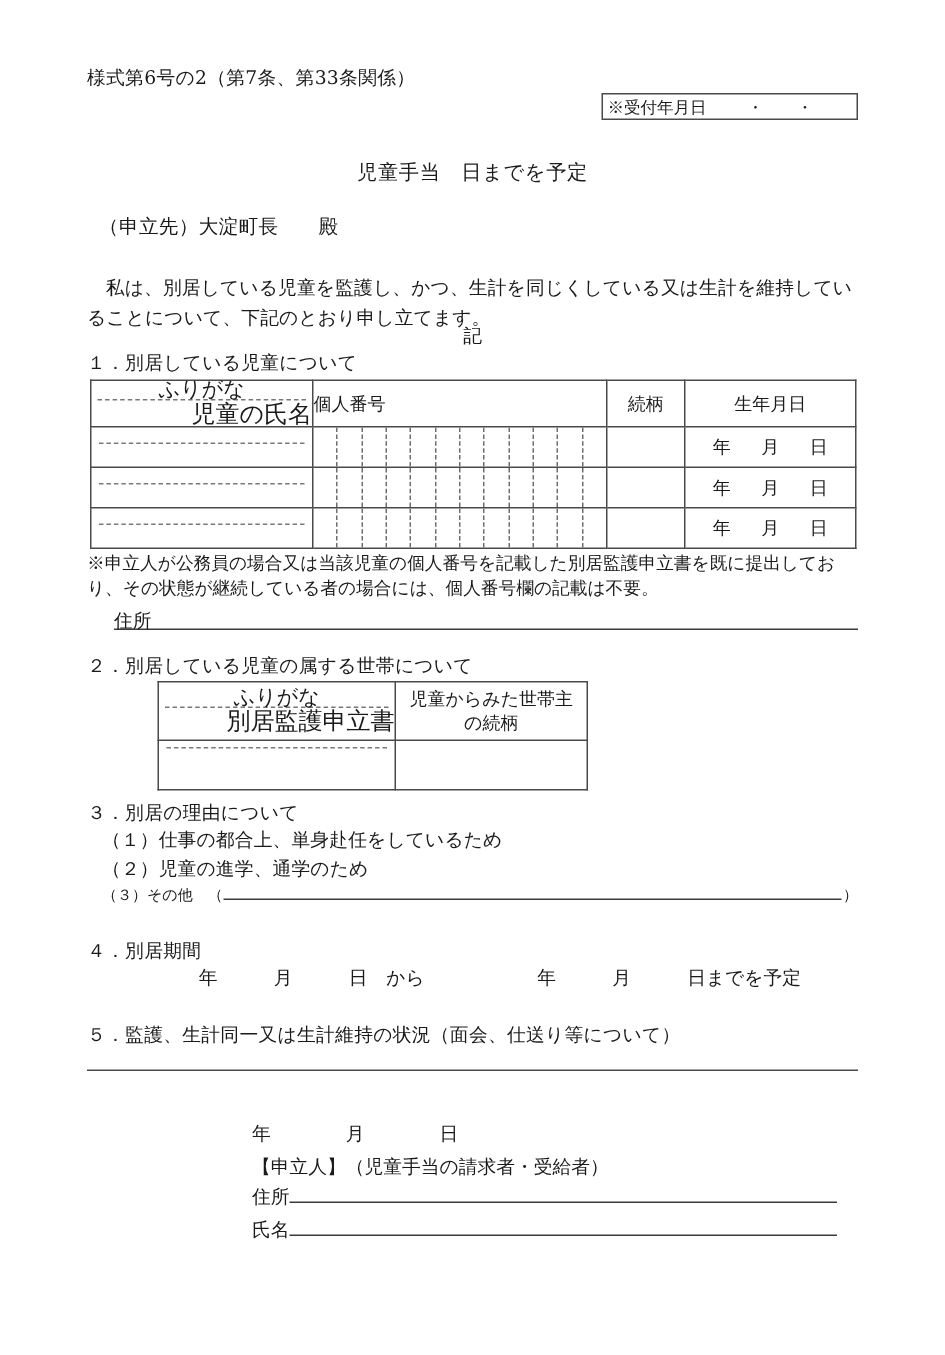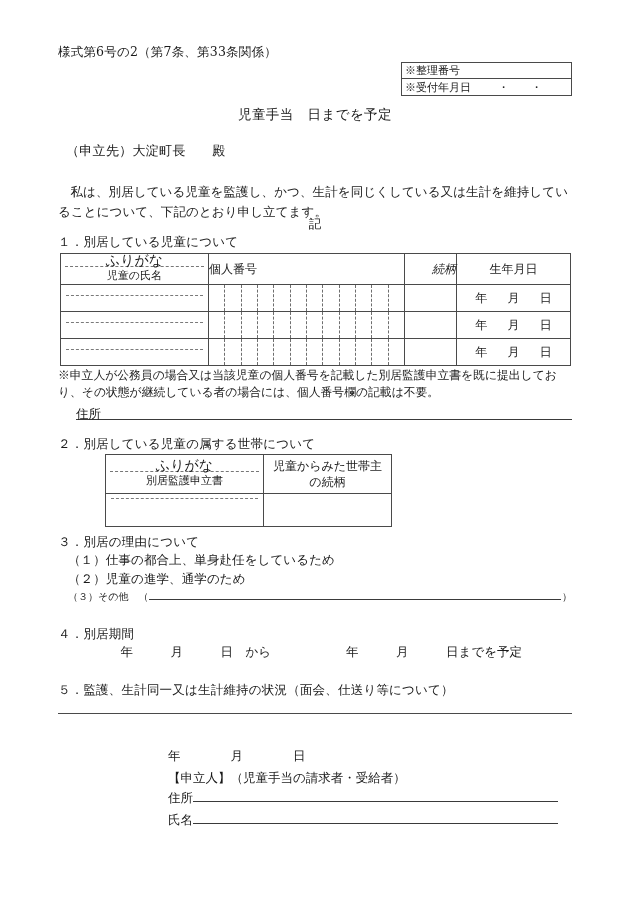--- a/index.html
+++ b/index.html
@@ -131,36 +131,36 @@
   }
   .tbl1 td, .tbl1 th {
     border: 1px solid #4a4a4a;
     padding: 0;
     font-weight: normal;
     font-size: 12px;
     vertical-align: middle;
   }
   .th-name { width: 148px; height: 31px; text-align: center; }
   .th-number { width: 196px; text-align: left; }
-  .th-rel { width: 52px; text-align: right; font-style: italic; }
+  .th-rel { width: 52px; text-align: center; }
   .th-dob { width: 114px; text-align: center; }
 
   .furi-head {
     display: block;
     font-size: 14px;
     line-height: 11px;
     text-align: center;
     border-bottom: 1px dashed #777;
     margin: 1px 4px 0 4px;
   }
   .name-head {
     display: block;
-    font-size: 11px;
+    font-size: 16px;
     line-height: 17px;
-    text-align: center;
+    text-align: right;
   }
 
   .cell-name {
     height: 26px;
     position: relative;
   }
   .cell-name .dashline {
     position: absolute;
     left: 5px;
     right: 5px;
@@ -275,21 +275,21 @@
   }
   .opt3-fill {
     flex: 1;
     border-bottom: 1px solid #3a3a3a;
     margin: 0 1px 3px 1px;
   }
 
   
   .period {
     position: absolute;
-    left: 0;
+    left: 12px;
     top: 644px;
     width: 514px;
     font-size: 12.5px;
     white-space: pre;
   }
 
   .hrule {
     position: absolute;
     left: 0;
     top: 713px;
@@ -331,23 +331,20 @@
 </style>
 </head>
 <body>
 
 <div class="page">
  <div class="content">
 
   <div class="form-code">様式第6号の2（第7条、第33条関係）</div>
 
   <div class="admin-box">
-    <div class="admin-row">
-      <span class="admin-label">※整理番号</span>
-    </div>
     <div class="admin-row">
       <span class="admin-label">※受付年月日</span>
       <span class="admin-dots">
         <span class="dot-sep">・</span>
         <span class="dot-sep">・</span>
       </span>
     </div>
   </div>
 
   <div class="doc-title">児童手当　日までを予定</div>

